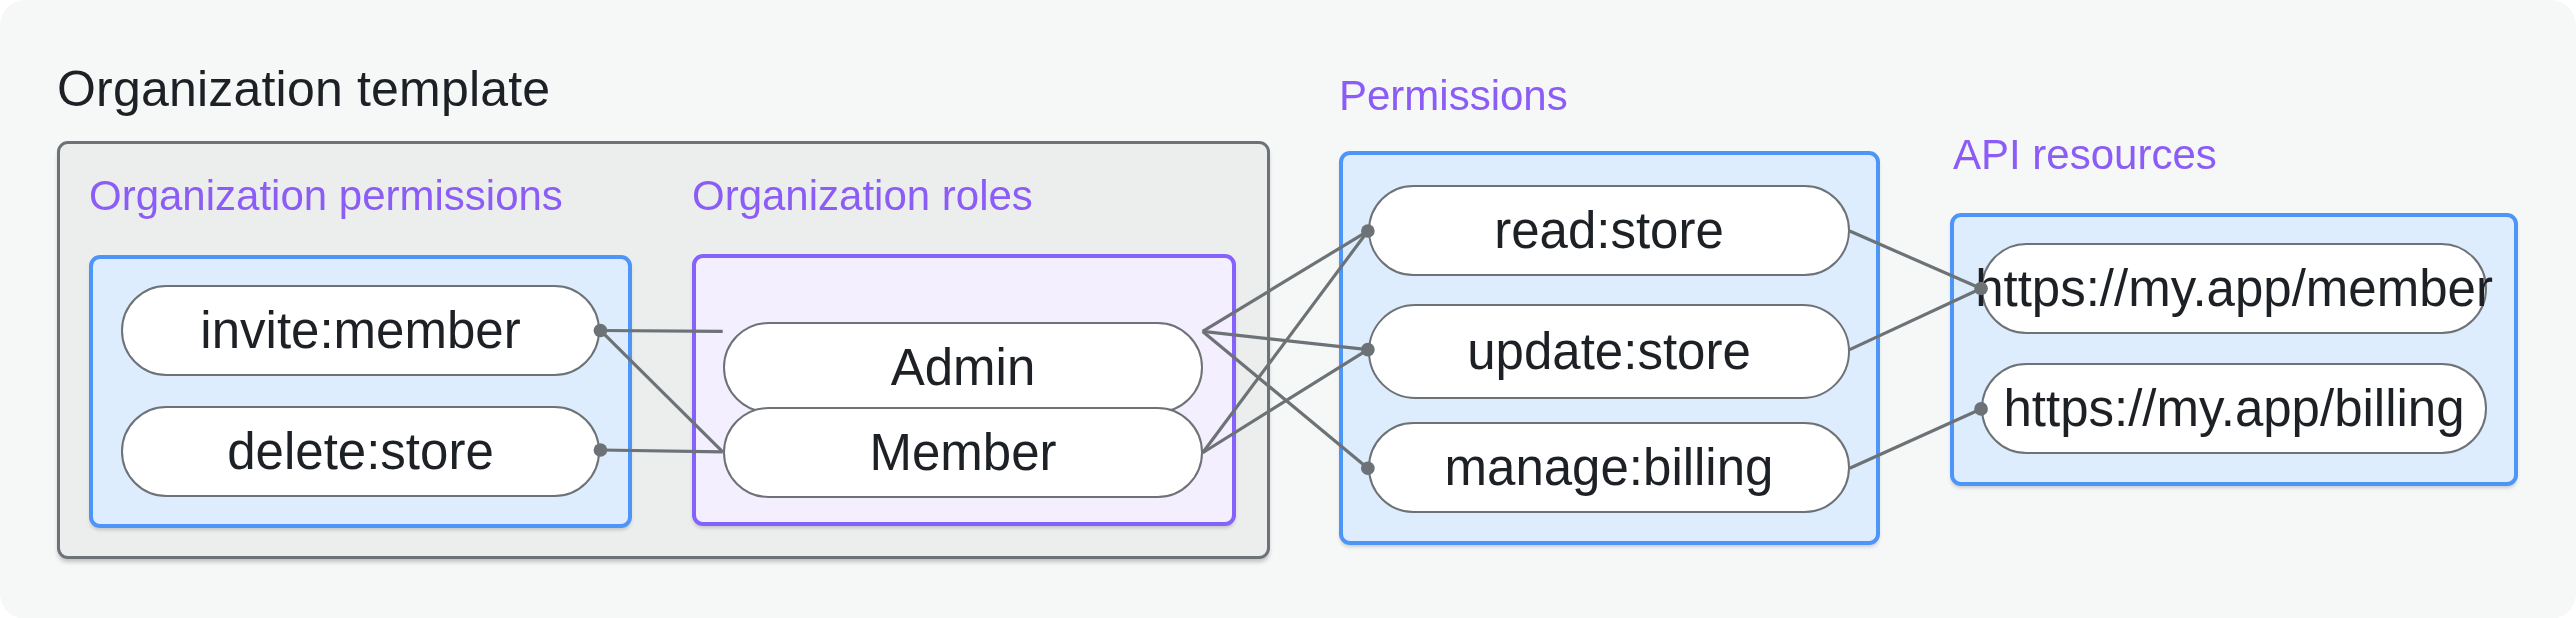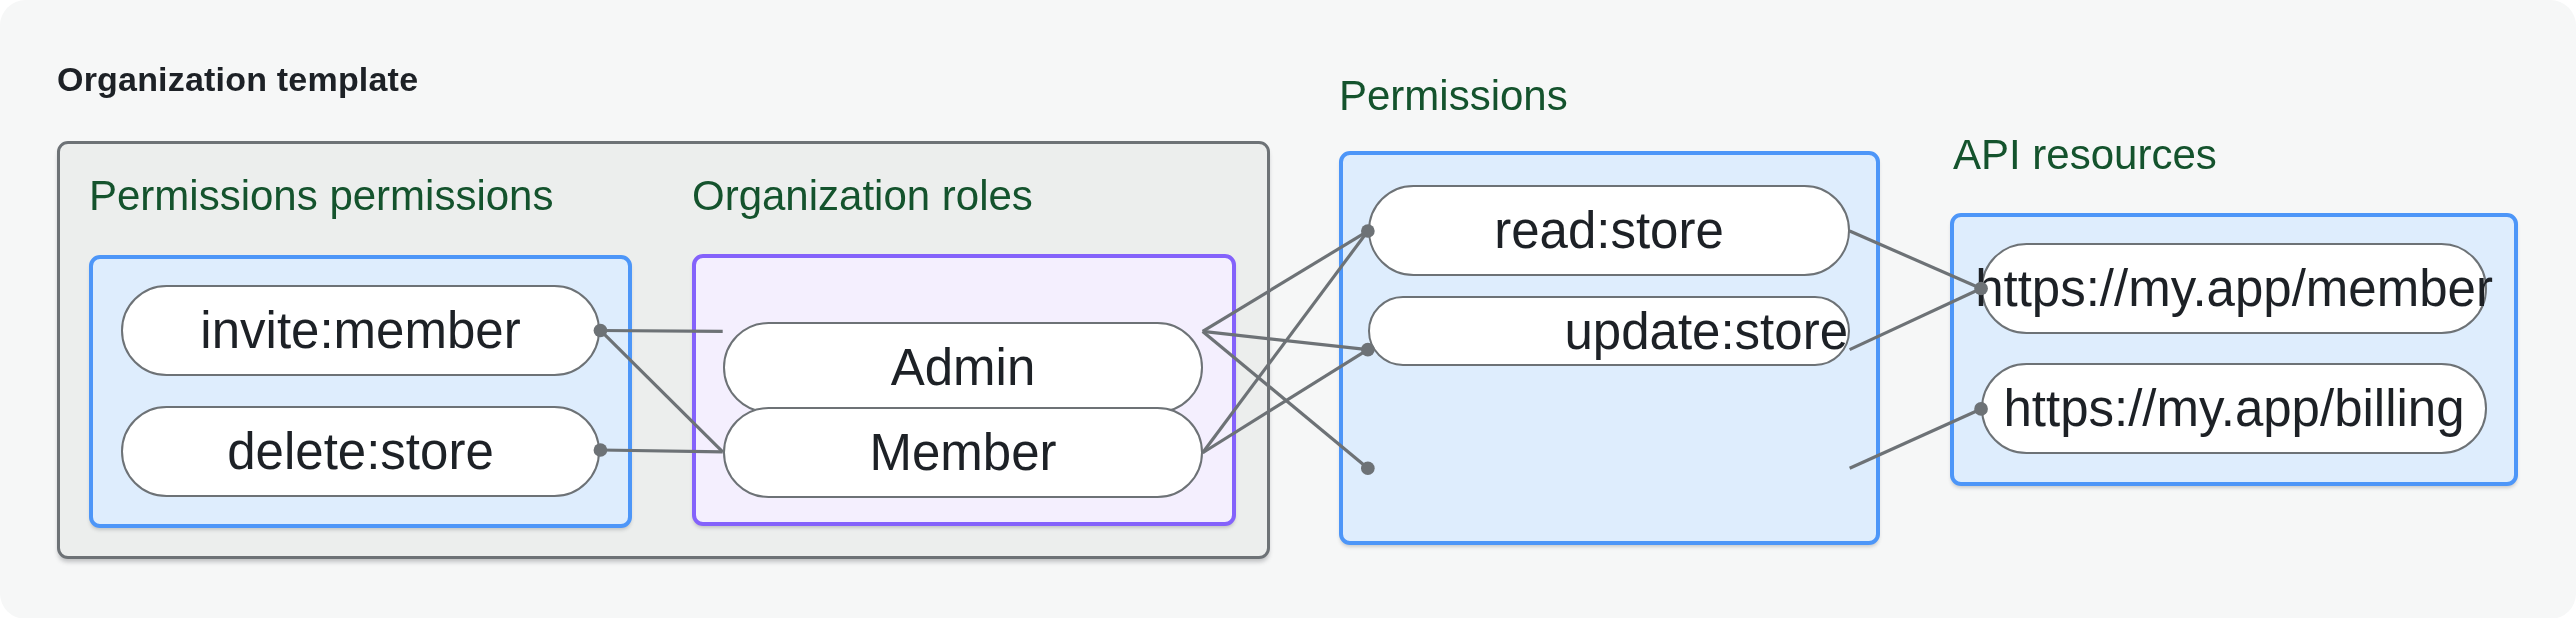--- a/index.html
+++ b/index.html
@@ -2,25 +2,25 @@
 <html style="font-size:14.6px"><head>
 <meta charset="utf-8">
 <style>
   html,body{margin:0;padding:0;background:#ffffff;}
   body{font-family:"Liberation Sans","DejaVu Sans",sans-serif;}
   .canvas{
     position:relative;width:2576px;height:619px;background:#F6F7F7;
     border-radius:25.6px;overflow:hidden;color:#212429;
   }
   .diagram-title{
-    position:absolute;left:57px;top:60px;font-size:34px;font-weight:700;
+    position:absolute;left:57px;top:60px;font-size:50px;font-weight:400;
     letter-spacing:0.2px;color:#1D2126;white-space:nowrap;
   }
   .section-label{
-    position:absolute;font-size:42px;font-weight:500;color:#14532d;white-space:nowrap;
+    position:absolute;font-size:42px;font-weight:500;color:#8b5cf6;white-space:nowrap;
   }
   .group-box{position:absolute;box-sizing:border-box;}
   .gray-box{
     background:#ECEEED;border:3.7px solid #6D7276;border-radius:11px;
     box-shadow:0 4.6px 4.6px -1.8px rgba(50,55,60,.28);
   }
   .blue-box{
     background:#DEEDFD;border:4.6px solid #4D96F8;border-radius:11px;
     box-shadow:0 3.7px 3.7px -1.8px rgba(50,55,60,.22);
   }
@@ -38,21 +38,21 @@
 </style>
 </head>
 <body>
 
 <div class="canvas">
 
   <div class="diagram-title">Organization template</div>
 
   <div class="group-box gray-box" style="left:57px;top:141px;width:1213px;height:418px;"></div>
 
-  <div class="section-label" style="left:89px;top:172px;">Permissions permissions</div>
+  <div class="section-label" style="left:89px;top:172px;">Organization permissions</div>
 
   <div class="section-label" style="left:692px;top:172px;">Organization roles</div>
 
   <div class="group-box blue-box" style="left:89px;top:255px;width:543px;height:273px;"></div>
 
   <div class="pill" style="left:121px;top:285px;width:479px;height:91px;">
     <span>invite:member</span>
   </div>
   <div class="pill" style="left:121px;top:406px;width:479px;height:91px;">
     <span>delete:store</span>
@@ -67,22 +67,25 @@
     <span>Member</span>
   </div>
 
   <div class="section-label" style="left:1339px;top:72px;">Permissions</div>
 
   <div class="group-box blue-box" style="left:1339px;top:151px;width:541px;height:394px;"></div>
 
   <div class="pill" style="left:1368px;top:185px;width:482px;height:91px;">
     <span>read:store</span>
   </div>
-  <div class="pill" style="left:1368px;top:296px;width:482px;height:70px;justify-content:flex-end;">
+  <div class="pill" style="left:1368px;top:304px;width:482px;height:95px;">
     <span>update:store</span>
+  </div>
+  <div class="pill" style="left:1368px;top:422px;width:482px;height:91px;">
+    <span>manage:billing</span>
   </div>
 
   <div class="section-label" style="left:1953px;top:131px;">API resources</div>
 
   <div class="group-box blue-box" style="left:1950px;top:213px;width:568px;height:273px;"></div>
 
   <div class="pill" style="left:1981px;top:243px;width:506px;height:91px;">
     <span>https://my.app/member</span>
   </div>
   <div class="pill" style="left:1981px;top:363px;width:506px;height:91px;align-items:center;">

